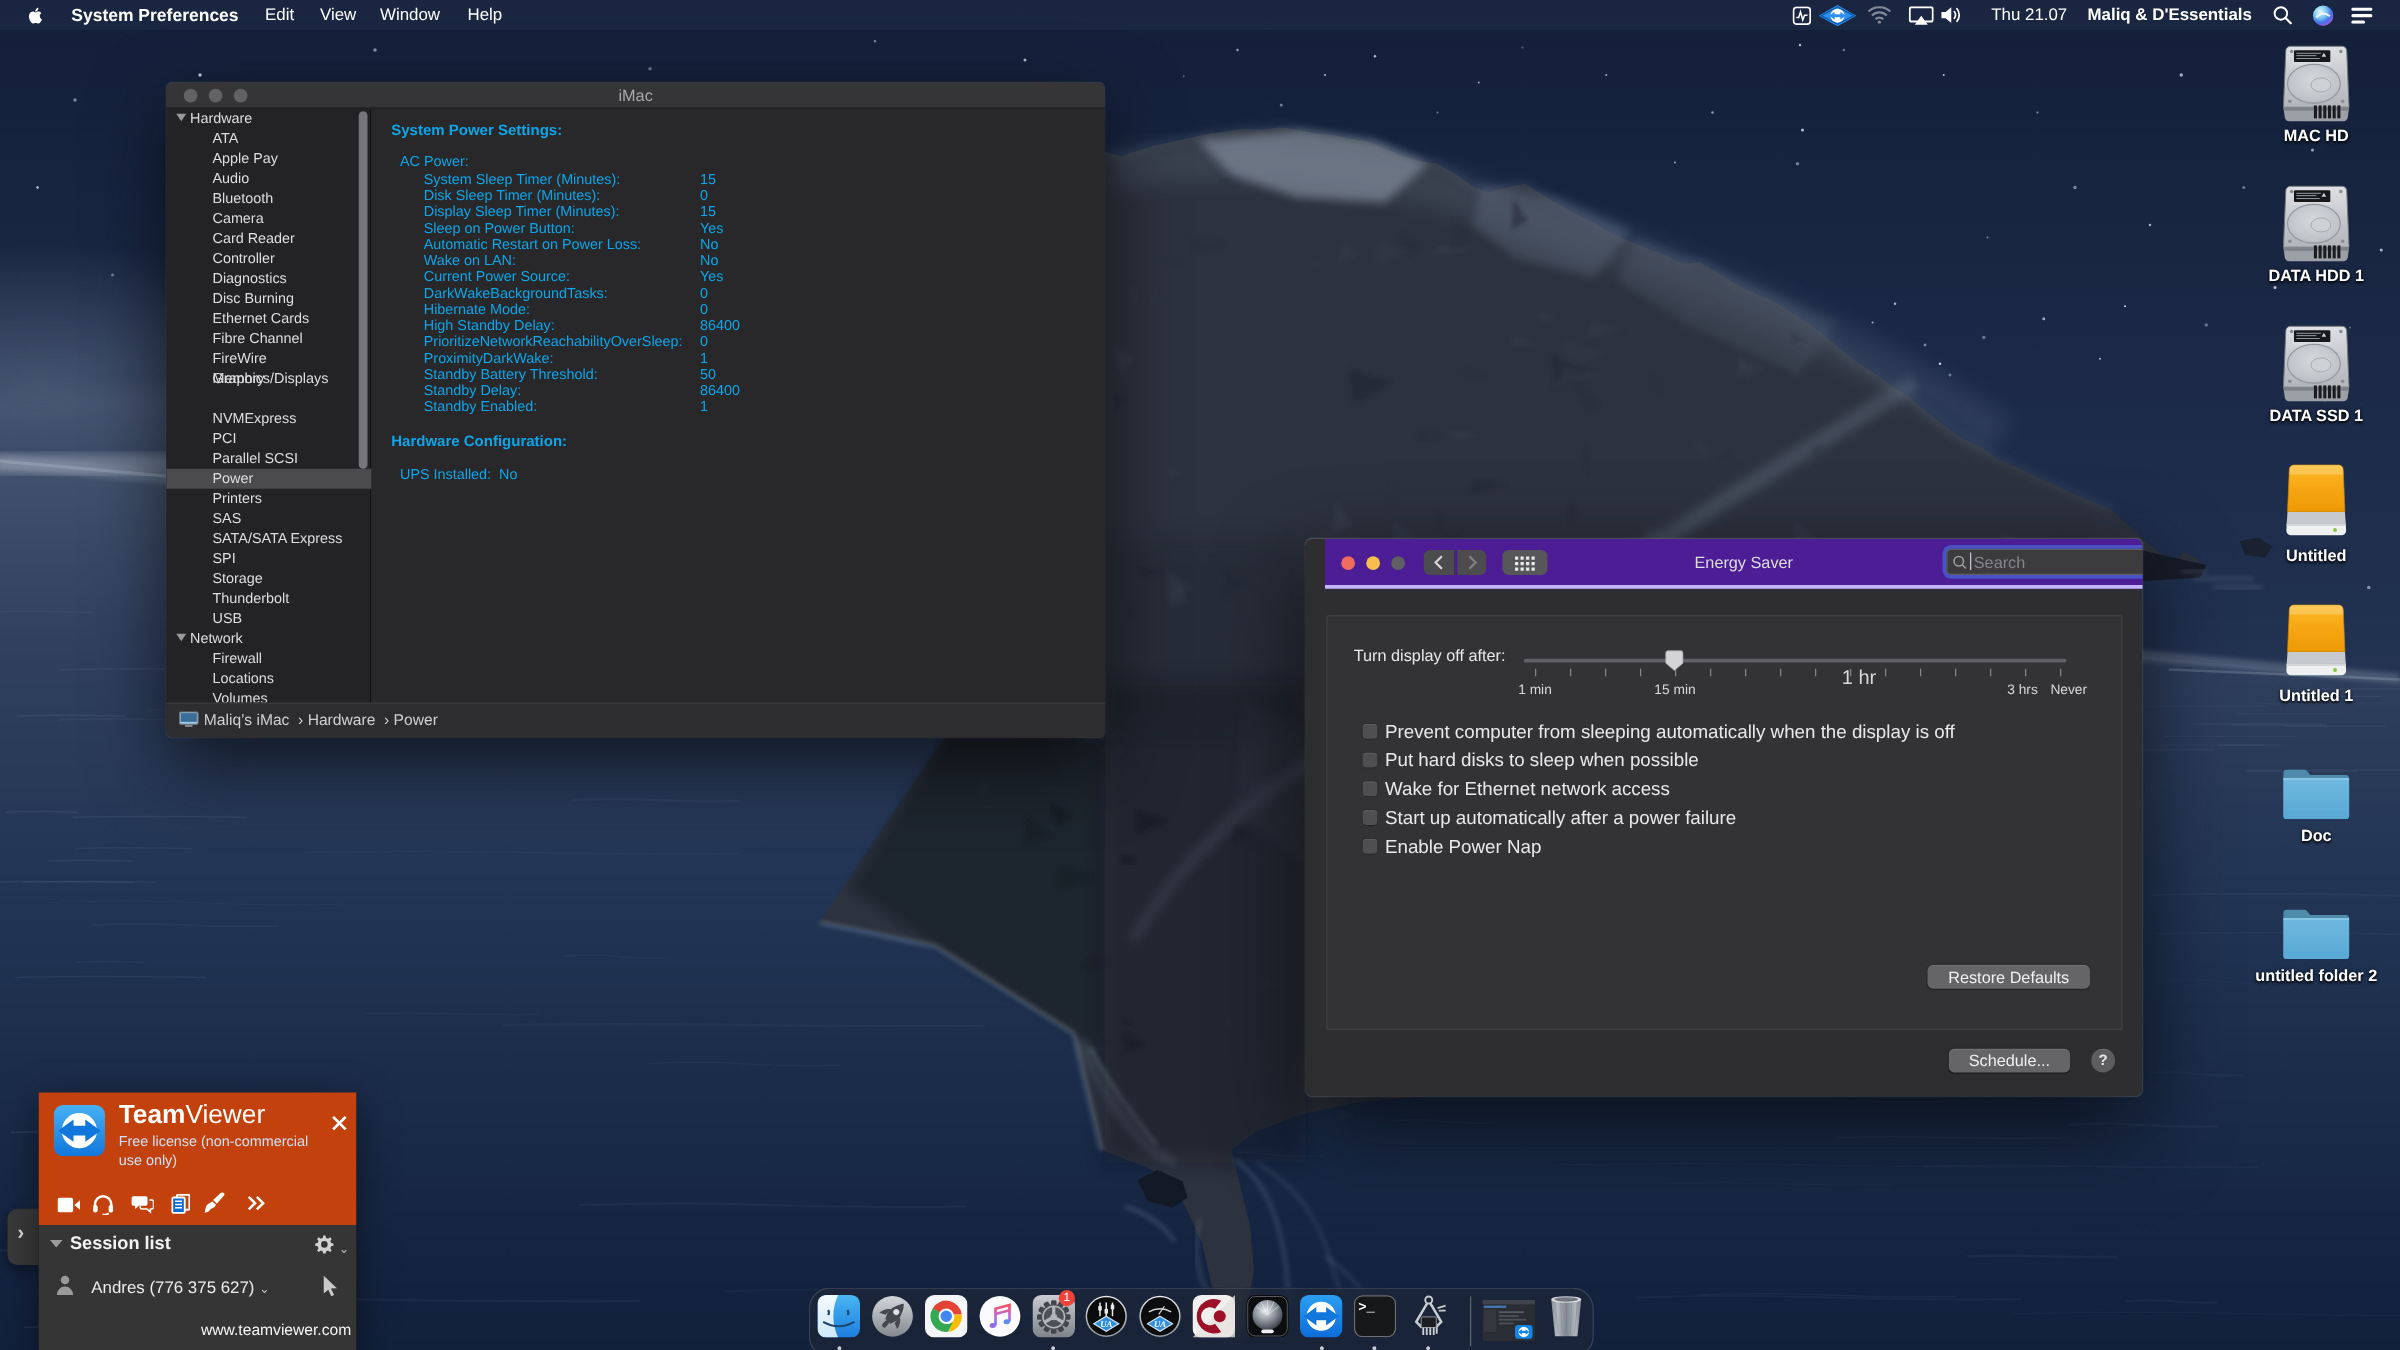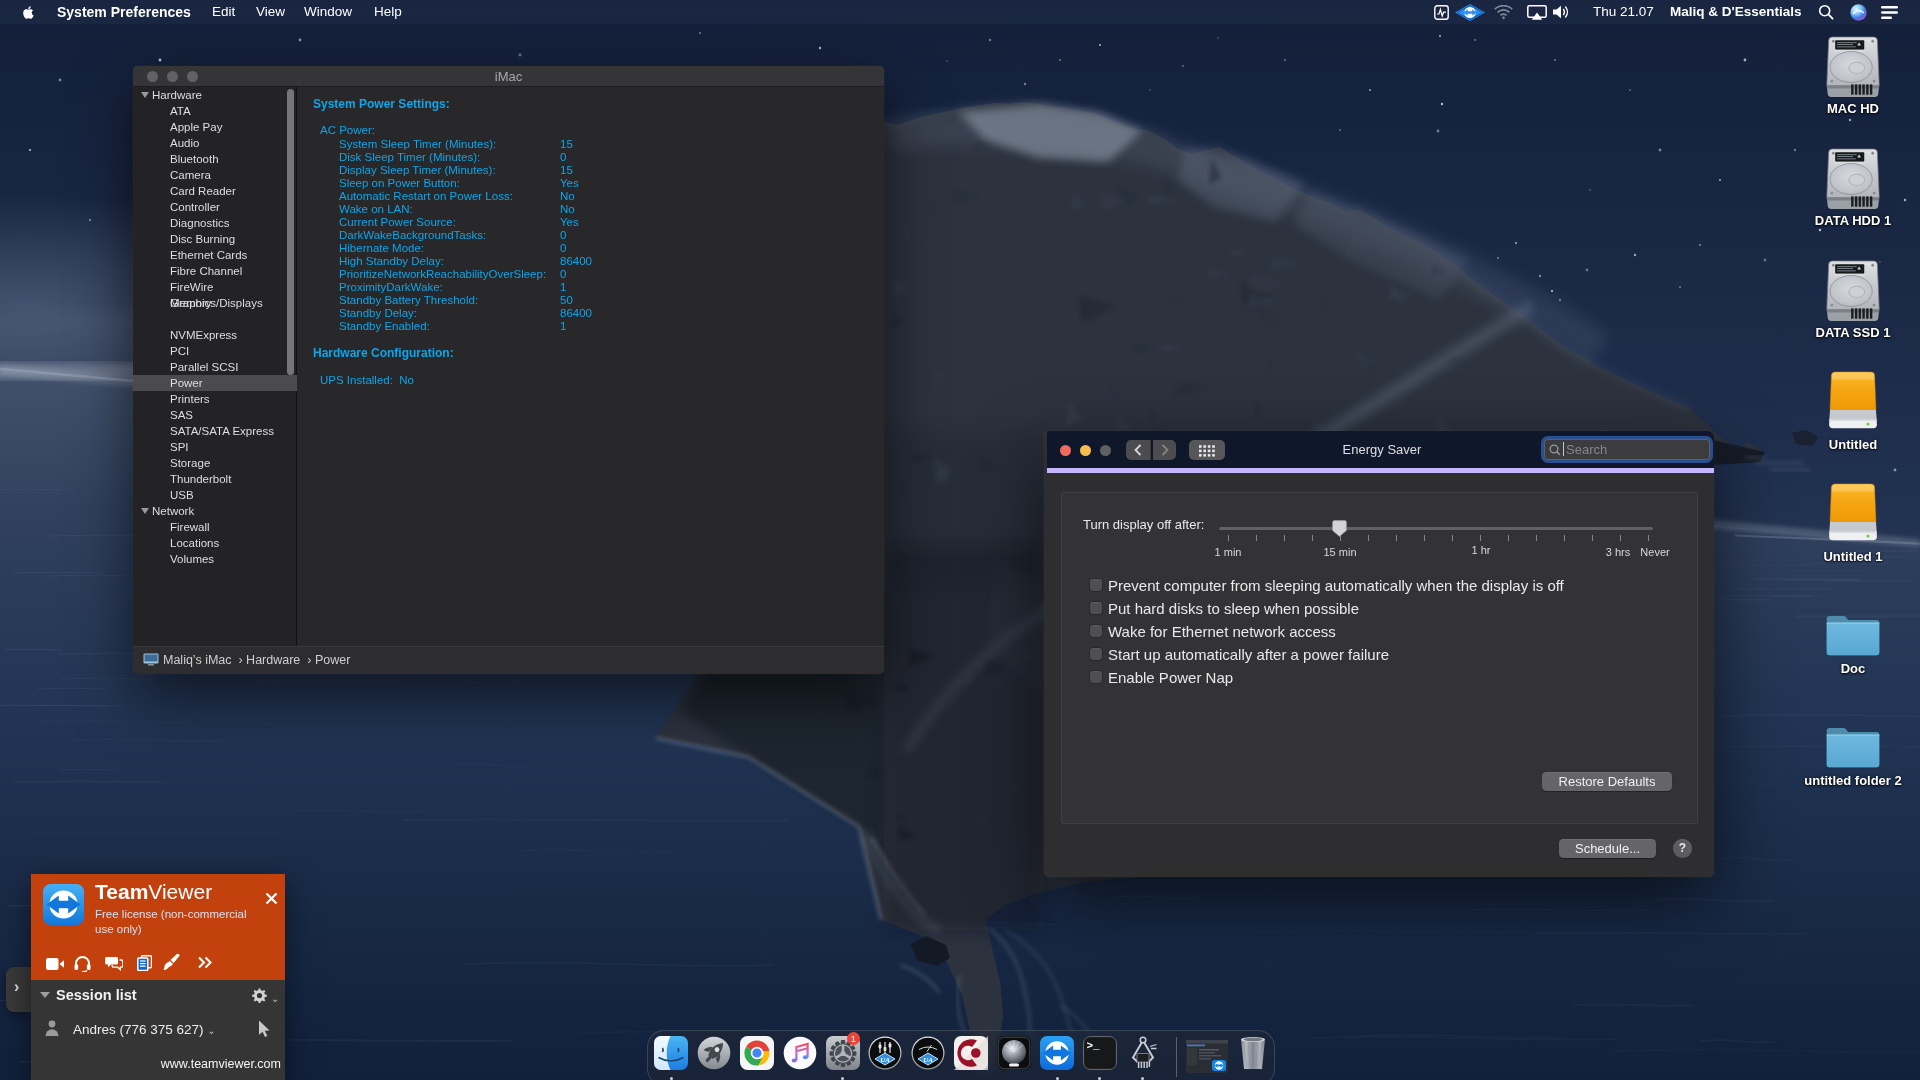--- a/index.html
+++ b/index.html
@@ -1,35 +1,35 @@
 <!DOCTYPE html>
 <html><head><meta charset="utf-8">
 <style>
 html,body{margin:0;padding:0;width:1920px;height:1080px;overflow:hidden;background:#0f1d36;
 font-family:"Liberation Sans",sans-serif;-webkit-font-smoothing:antialiased}
 #wall{position:absolute;left:0;top:0;z-index:0}
 
 #menubar{position:absolute;left:0;top:0;width:1920px;height:24px;background:rgba(27,40,66,.88);z-index:50;color:#fff;font-size:13.5px}
 #menubar .mi{position:absolute;top:0;height:24px;line-height:24px;white-space:nowrap}
 
-#imacwin{position:absolute;left:133px;top:66px;width:751px;height:608px;z-index:10;border-radius:5px;
+#imacwin{position:absolute;left:133px;top:66px;width:751px;height:524px;z-index:10;border-radius:5px;
 box-shadow:0 22px 60px rgba(0,0,0,.62), 0 0 1px rgba(255,255,255,.25);background:#29292b;overflow:hidden}
 #imacwin .titlebar{position:absolute;left:0;top:0;width:100%;height:20px;background:#353537;border-bottom:1px solid #1c1c1e}
 #imacwin .title{position:absolute;width:100%;text-align:center;top:3px;font-size:13px;color:#a8a8aa}
 .tl{position:absolute;width:11px;height:11px;border-radius:50%;top:5px}
 #imacwin .sidebar{position:absolute;left:0;top:21px;width:163px;bottom:27px;background:#232325;border-right:1px solid #121214}
 #imacwin .content{position:absolute;left:164px;top:21px;right:0;bottom:27px;background:#28282a;color:#e3e3e5}
 #imacwin .statusbar{position:absolute;left:0;bottom:0;width:100%;height:27px;background:#2d2d2f;border-top:1px solid #39393b}
 .srow{position:absolute;left:0;width:163px;height:16px;line-height:16px;font-size:11.5px;color:#dedee0;white-space:nowrap}
 .srow .tri{display:inline-block;width:0;height:0;border-left:4.5px solid transparent;border-right:4.5px solid transparent;border-top:6px solid #9a9a9c;margin:0 3px 1px 0;vertical-align:middle}
 .crow{position:absolute;font-size:11.5px;line-height:13px;white-space:nowrap;color:#0ea5e9}
 
 #eswin{position:absolute;left:1044px;top:431px;width:670px;height:446px;z-index:20;border-radius:6px;
 box-shadow:0 24px 70px rgba(0,0,0,.65), 0 0 1px rgba(255,255,255,.3);background:#2e2e30;overflow:hidden}
-#eswin .titlebar{position:absolute;left:3px;top:0;width:100%;height:37px;background:#0f172a;border-bottom:5px solid #c4b5fd}
+#eswin .titlebar{position:absolute;left:16px;top:0;width:100%;height:37px;background:#4c1d95;border-bottom:3px solid #c4b5fd}
 #eswin .group{position:absolute;left:17px;top:61px;width:635px;height:330px;background:#333335;border:1px solid #404042;border-radius:2px}
 .chk{position:absolute;width:12px;height:12px;border-radius:3px;background:#4f4f52;box-shadow:inset 0 1px 0 rgba(255,255,255,.08), 0 0 0 .5px rgba(0,0,0,.4)}
 .cl{position:absolute;font-size:15px;color:#e9e9eb;white-space:nowrap}
 .btn{position:absolute;background:#656568;border-radius:4.5px;color:#f0f0f2;font-size:13px;text-align:center;box-shadow:inset 0 .5px 0 rgba(255,255,255,.14), 0 .5px 1px rgba(0,0,0,.35)}
 
 .dicon{position:absolute;width:120px;text-align:center;z-index:5}
 .dicon .lbl{margin-top:3px;font-size:13px;font-weight:bold;color:#fff;text-shadow:0 1px 2px rgba(0,0,0,.85),0 0 3px rgba(0,0,0,.6)}
 
 #tv{position:absolute;left:31px;top:874px;width:254px;height:206px;z-index:30;box-shadow:0 8px 30px rgba(0,0,0,.5)}
 #tv .blue{position:absolute;left:0;top:0;width:100%;height:106px;background:#c2410c}
@@ -581,21 +581,21 @@
     <div style="position:absolute;left:491.5px;top:104px;width:1px;height:6px;background:#85858a"></div>
     <div style="position:absolute;left:519.5px;top:104px;width:1px;height:6px;background:#85858a"></div>
     <div style="position:absolute;left:547.5px;top:104px;width:1px;height:6px;background:#85858a"></div>
     <div style="position:absolute;left:575.5px;top:104px;width:1px;height:6px;background:#85858a"></div>
     <div style="position:absolute;left:603.5px;top:104px;width:1px;height:6px;background:#85858a"></div>
 <svg width="15" height="17" viewBox="0 0 15 17" style="position:absolute;left:288px;top:89px">
       <path d="M2.3,0.6 h10.4 a1.7,1.7 0 0 1 1.7,1.7 v8.2 L7.5,16.4 L0.6,10.5 v-8.2 A1.7,1.7 0 0 1 2.3,0.6 Z" fill="#d4d4d6" stroke="#9c9ca0" stroke-width="0.7"></path>
     </svg>
 <div class="cl" style="left:164px;top:115px;width:40px;text-align:center;font-size:11px;color:#d8d8da">1 min</div>
 <div class="cl" style="left:272px;top:115px;width:48px;text-align:center;font-size:11px;color:#d8d8da">15 min</div>
-<div class="cl" style="left:417px;top:113px;width:40px;text-align:center;font-size:11px;color:#d8d8da">1 hr</div>
+<div class="cl" style="left:417px;top:103px;width:40px;text-align:right;font-size:16px;color:#d8d8da">1 hr</div>
 <div class="cl" style="left:554px;top:115px;width:40px;text-align:center;font-size:11px;color:#d8d8da">3 hrs</div>
 <div class="cl" style="left:589px;top:115px;width:44px;text-align:center;font-size:11px;color:#d8d8da">Never</div>
 <div class="chk" style="left:46px;top:148px"></div>
     <div class="cl" style="left:64px;top:146px">Prevent computer from sleeping automatically when the display is off</div>
     <div class="chk" style="left:46px;top:171px"></div>
     <div class="cl" style="left:64px;top:169px">Put hard disks to sleep when possible</div>
     <div class="chk" style="left:46px;top:194px"></div>
     <div class="cl" style="left:64px;top:192px">Wake for Ethernet network access</div>
     <div class="chk" style="left:46px;top:217px"></div>
     <div class="cl" style="left:64px;top:215px">Start up automatically after a power failure</div>

